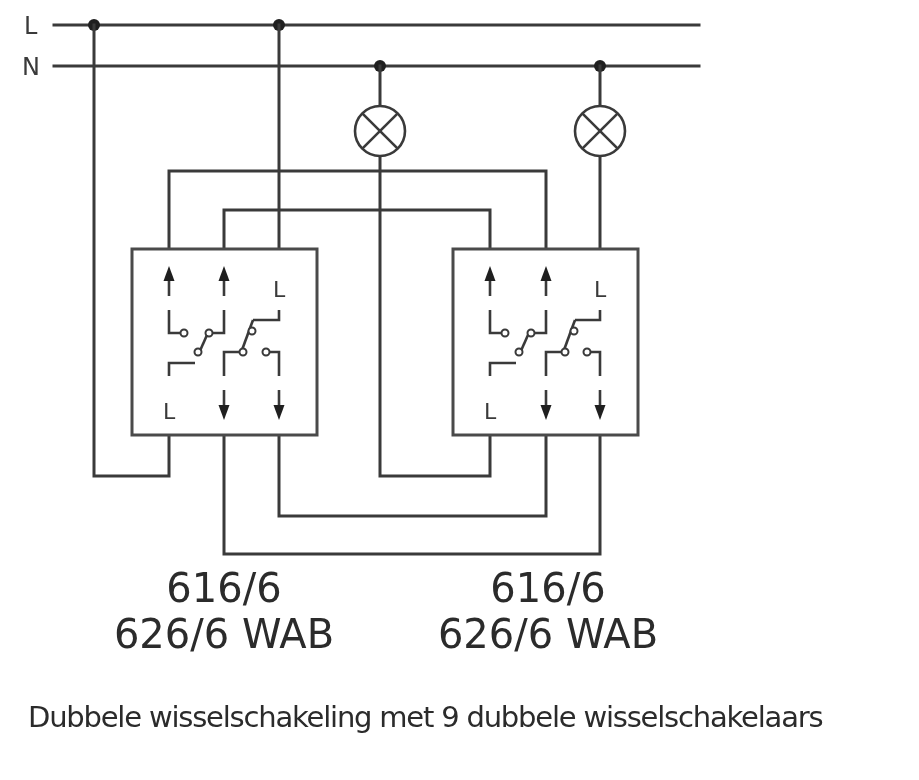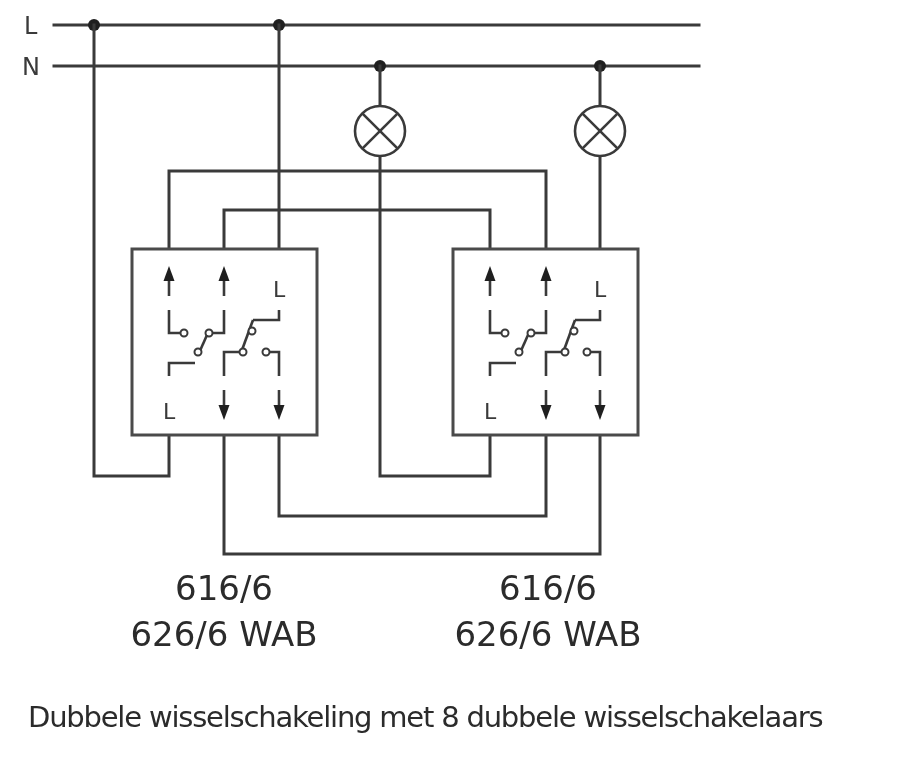--- a/index.html
+++ b/index.html
@@ -7,21 +7,21 @@
     #diagram { position: absolute; left: 0; top: 0; }
     .wire { stroke: #3a3a3a; stroke-width: 3; fill: none; stroke-linecap: square; }
     .box { stroke: #4a4a4a; stroke-width: 3; fill: #ffffff; }
     .sym { stroke: #3a3a3a; stroke-width: 2.6; fill: none; }
     .contact { stroke: #3a3a3a; stroke-width: 2; fill: #ffffff; }
     .dot { fill: #1f1f1f; }
     .arrowhead { fill: #1f1f1f; }
     .lamp { stroke: #3a3a3a; stroke-width: 2.6; fill: #ffffff; }
     .lbl-bus { font-family: "DejaVu Sans", sans-serif; font-size: 24px; fill: #3a3a3a; }
     .lbl-term { font-family: "DejaVu Sans", sans-serif; font-size: 22px; fill: #3a3a3a; }
-    .model { position: absolute; width: 240px; text-align: center; font-family: "DejaVu Sans", sans-serif; font-size: 34px; line-height: 46px; color: #2b2b2b; }
+    .model { position: absolute; width: 240px; text-align: center; font-family: "DejaVu Sans", sans-serif; font-size: 40px; line-height: 46px; color: #2b2b2b; }
     .caption { position: absolute; left: 28px; top: 700px; font-family: "DejaVu Sans", sans-serif; font-size: 29px; color: #2b2b2b; letter-spacing: -1.2px; white-space: nowrap; }
   </style>
 </head>
 <body>
 
 <svg id="diagram" width="919" height="780" viewBox="0 0 919 780" xmlns="http://www.w3.org/2000/svg">
 
   <text class="lbl-bus" x="24" y="34">L</text>
   <text class="lbl-bus" x="22" y="75">N</text>
 
@@ -142,13 +142,13 @@
 
 <div class="model" style="left:104px; top:565px;">
   <div>616/6</div>
   <div>626/6 WAB</div>
 </div>
 <div class="model" style="left:428px; top:565px;">
   <div>616/6</div>
   <div>626/6 WAB</div>
 </div>
 
-<div class="caption">Dubbele wisselschakeling met 8 dubbele wisselschakelaars</div>
+<div class="caption">Dubbele wisselschakeling met 9 dubbele wisselschakelaars</div>
 
 </body></html>

